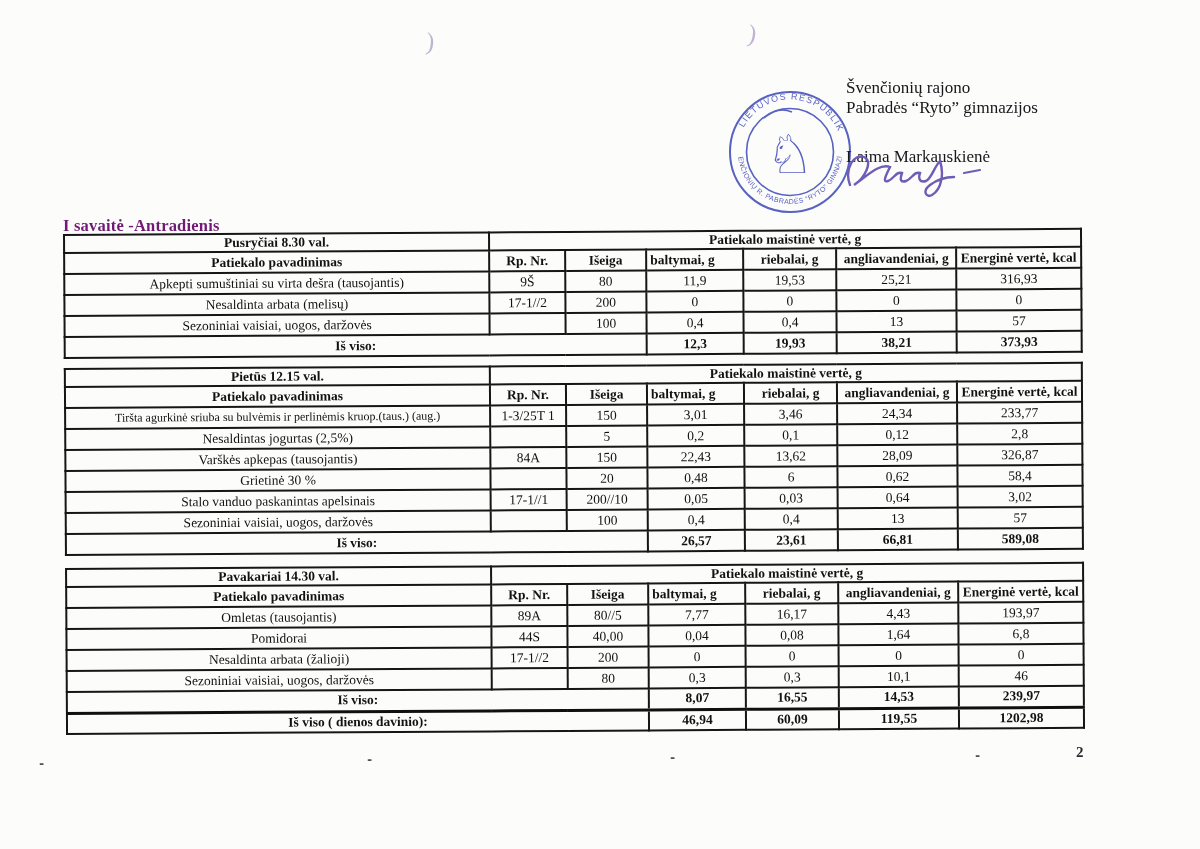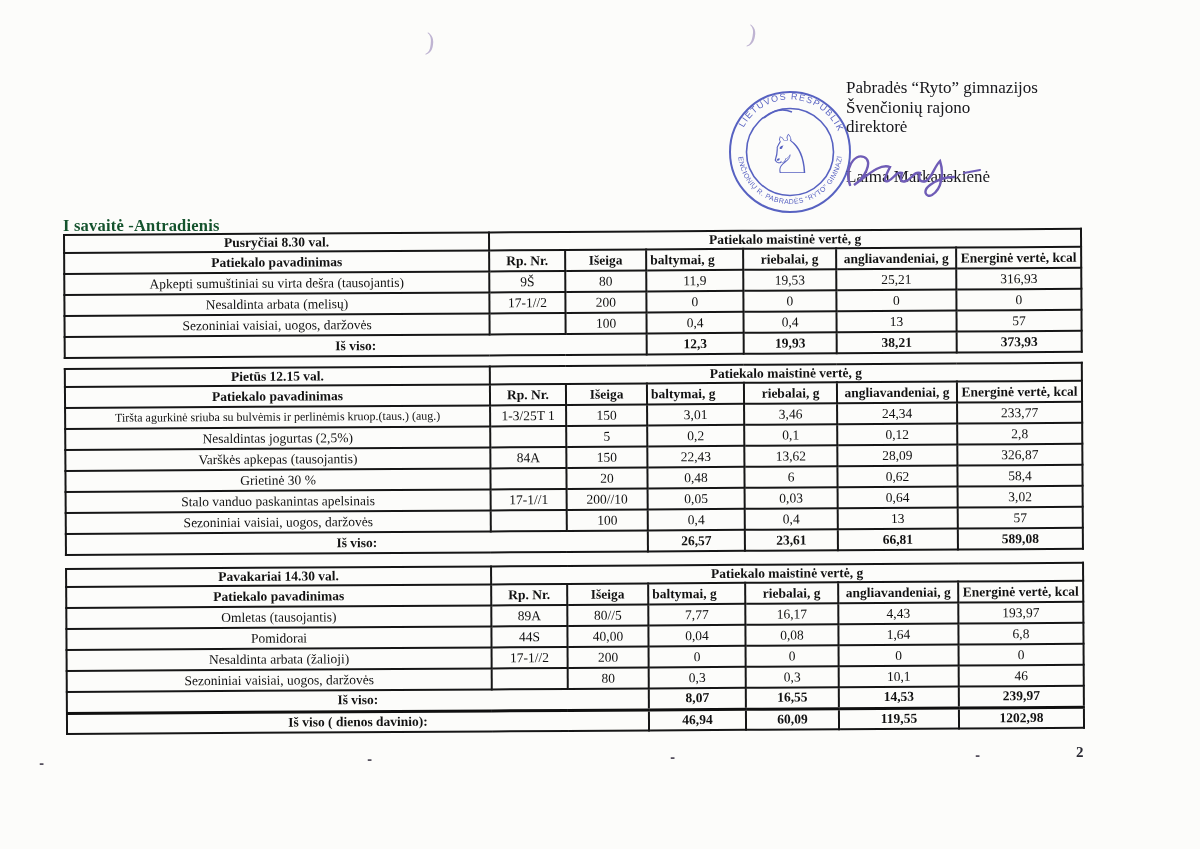--- a/index.html
+++ b/index.html
@@ -17,21 +17,21 @@
 
   
   .approval{position:absolute;left:846px;top:78px;width:270px;font-size:17px;line-height:19.5px;color:#17171c;}
   .approval .sig-name{margin-top:30px;}
   .signature{position:absolute;left:840px;top:145px;}
 
   
   .stamp{position:absolute;left:724px;top:88px;opacity:0.92;}
 
   
-  .doc-title{position:absolute;left:63px;top:216px;font-size:16.5px;font-weight:bold;letter-spacing:.2px;color:#14532d;}
+  .doc-title{position:absolute;left:63px;top:216px;font-size:16.5px;font-weight:bold;letter-spacing:.2px;color:#701a75;}
 
   
   .tables-stack{position:absolute;left:63px;top:234px;width:1020px;transform:rotate(-0.35deg);transform-origin:0 0;}
   .tbl-wrap{margin:0;}
   .tbl-wrap.gap1{margin-bottom:9px;}
   .tbl-wrap.gap2{margin-bottom:12px;}
   table.menu-table{
     border-collapse:collapse;table-layout:fixed;width:1017px;
     font-family:"Liberation Serif",serif;color:#121212;
   }
@@ -72,23 +72,22 @@
       <textPath href="#arcTop" startOffset="50%" text-anchor="middle">✶ LIETUVOS  RESPUBLIKA</textPath>
     </text>
     <text font-family="Liberation Sans, sans-serif" font-size="7" letter-spacing="0.4" fill="#4a55bd">
       <textPath href="#arcBottom" startOffset="50%" text-anchor="middle">ŠVENČIONIŲ R. PABRADĖS “RYTO” GIMNAZIJA</textPath>
     </text>
     <text x="66" y="85" text-anchor="middle" font-family="DejaVu Sans, sans-serif" font-size="54" fill="#4a55bd">♘</text>
     <path d="M 40 30 C 50 22 58 20 68 24" fill="none" stroke="#4a55bd" stroke-width="1.6"></path>
   </svg>
 
   <div class="approval">
+    <div>Švenčionių rajono</div>
     <div>Pabradės “Ryto” gimnazijos</div>
-    <div>Švenčionių rajono</div>
-    <div>direktorė</div>
     <div class="sig-name">Laima Markauskienė</div>
   </div>
 
   <svg class="signature" width="160" height="52" viewBox="0 0 160 52">
     <path d="M10 40 C4 24 14 8 24 12 C34 16 24 34 14 40 C28 30 40 18 50 22 C46 30 42 38 48 36 C54 34 56 26 62 28 C60 34 60 38 66 36 C72 34 74 26 80 28 C78 34 80 38 86 36 C92 33 94 22 100 16 C104 28 102 44 92 50 C86 53 82 46 90 40 C98 34 108 32 114 32" fill="none" stroke="#6f5cb6" stroke-width="2.4" stroke-linecap="round"></path>
     <path d="M124 28 L140 25" fill="none" stroke="#6f5cb6" stroke-width="2.2" stroke-linecap="round"></path>
   </svg>
 
   <div class="doc-title">I savaitė -Antradienis</div>
 

